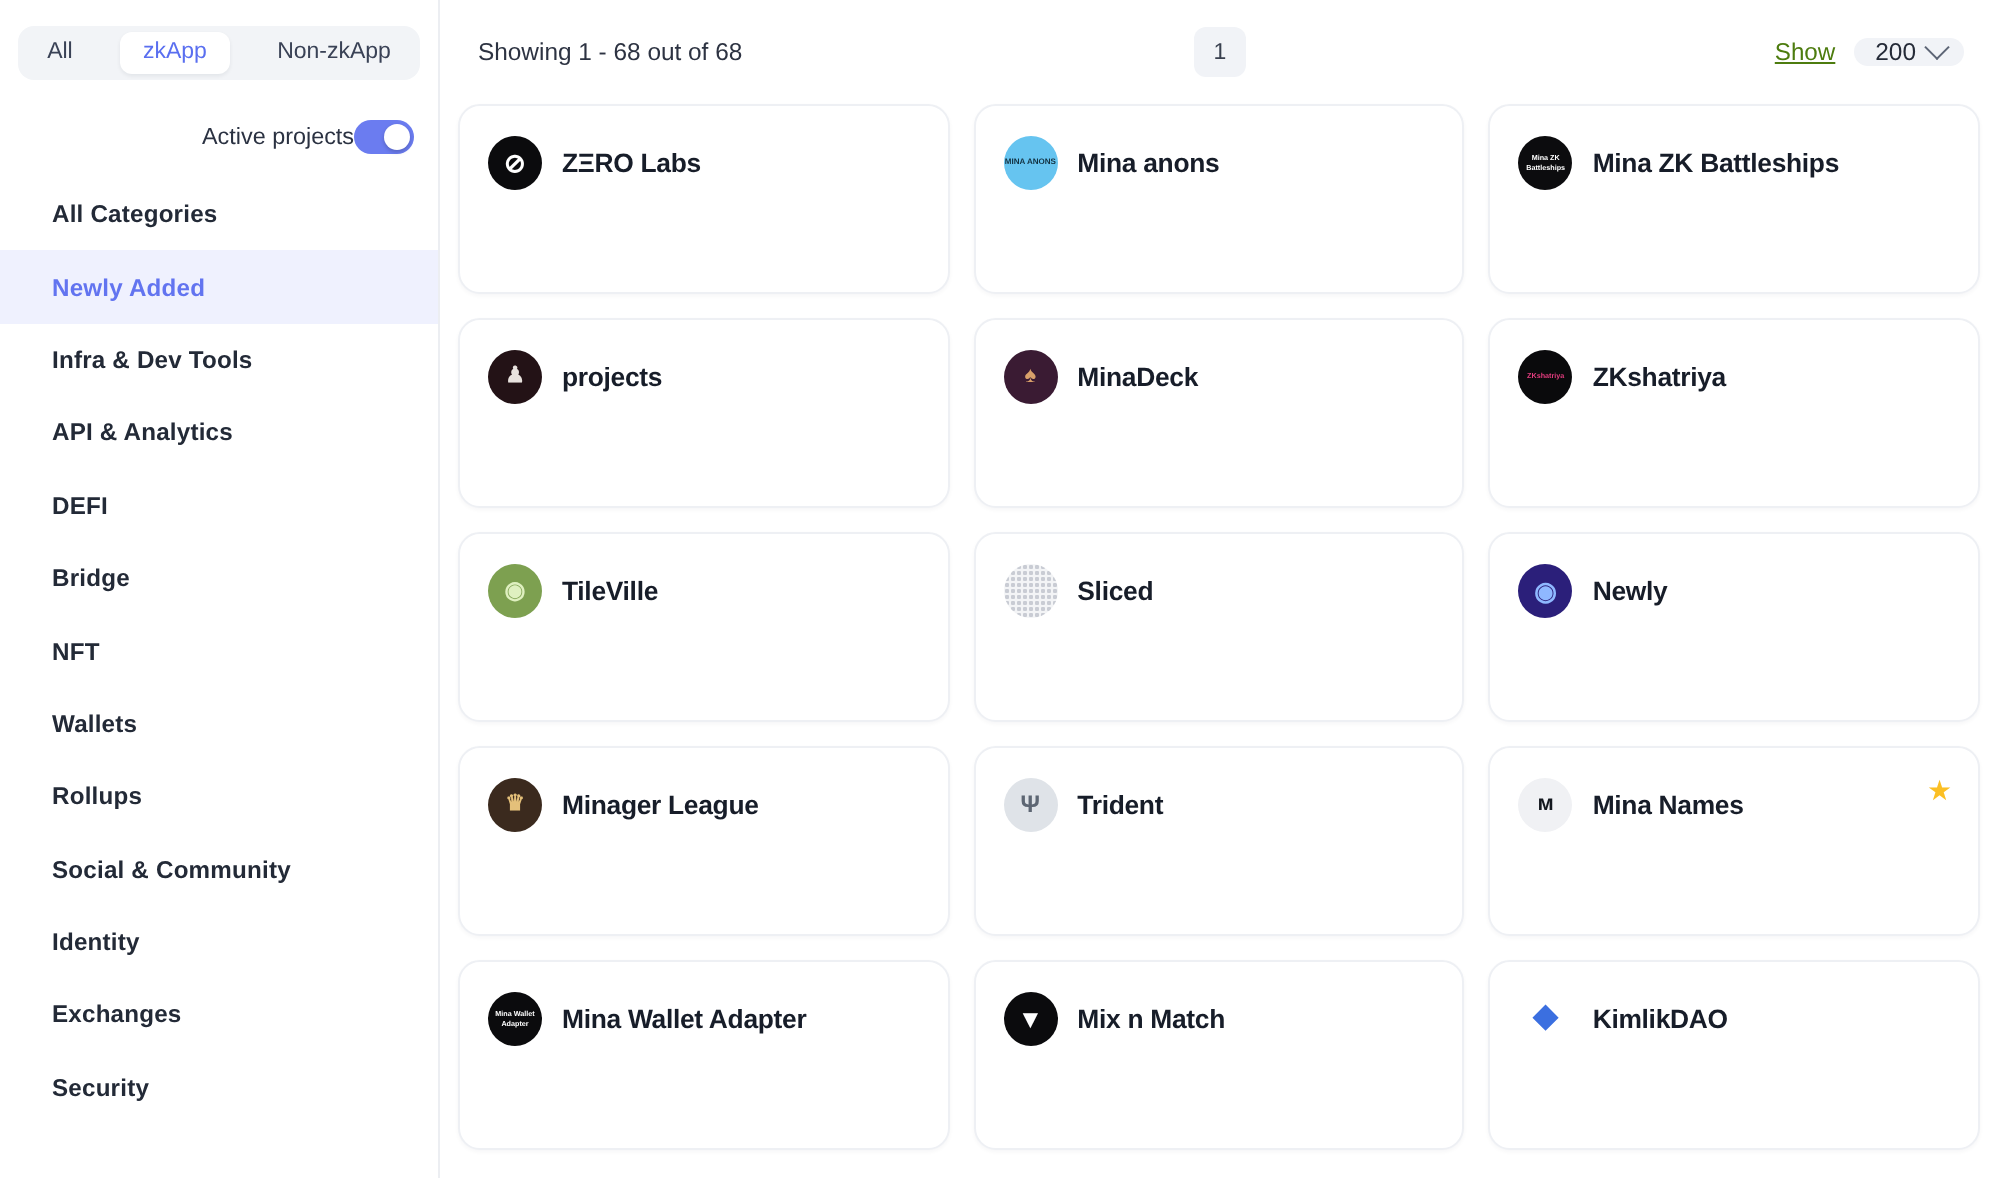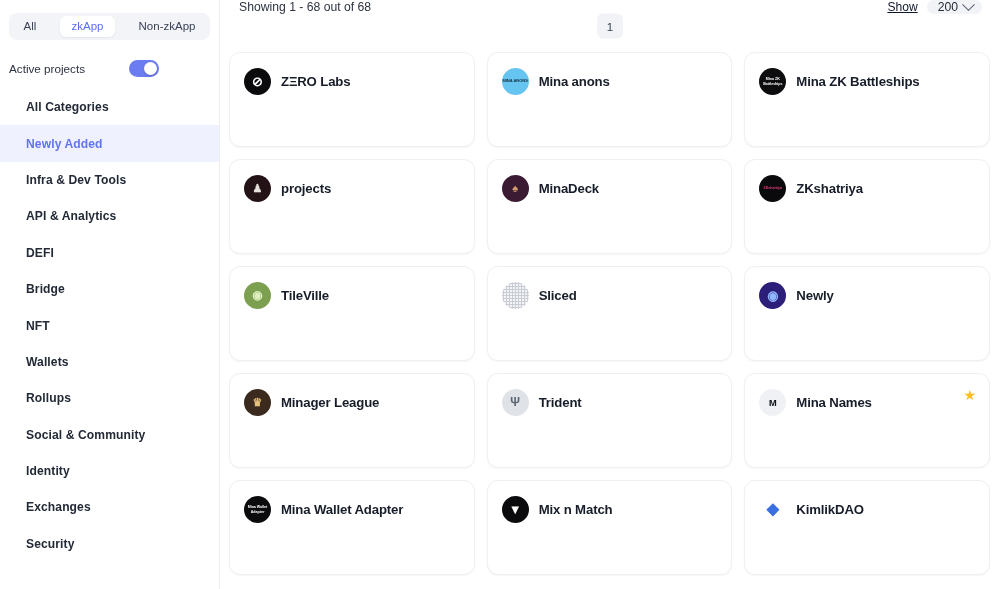--- a/index.html
+++ b/index.html
@@ -42,24 +42,23 @@
     white-space: nowrap;
   }
   .tabbar .tab.active {
     background: #ffffff;
     color: #5a6ff0;
     font-weight: 500;
     box-shadow: 0 1px 2px rgba(16,24,40,.07);
   }
   .toggle-row {
     height: 38px;
-    display: flex; align-items: center; justify-content: flex-start;
+    display: flex; align-items: center; justify-content: flex-end;
     padding: 0 12px 0 9px;
     margin-top: 9px;
-    gap: 44px;
   }
   .toggle-row .lbl { font-size: 11.7px; color: #2b3242; }
   .switch {
     width: 30px; height: 17px;
     border-radius: 9px;
     background: #6b7cf0;
     position: relative;
     cursor: pointer;
     flex: 0 0 30px;
   }
@@ -87,21 +86,21 @@
 
   
   #main {
     flex: 1 1 auto; height: 589px;
     background: #ffffff;
     position: relative;
     overflow: hidden;
   }
   .topbar {
     height: 52px;
-    display: flex; align-items: flex-start;
+    display: flex; align-items: center;
     padding: 0 18px 0 19px;
     position: relative;
   }
   .showing {
     font-size: 12.2px; color: #2d3342;
     white-space: nowrap;
   }
   .pager {
     position: absolute; left: 50%; top: 50%;
     transform: translate(-50%, -50%);
@@ -113,21 +112,21 @@
     border-radius: 6px;
     display: flex; align-items: center; justify-content: center;
     font-size: 11.5px; color: #39404f;
     cursor: pointer;
     padding: 0 7px;
   }
   .showsel {
     margin-left: auto;
     display: flex; align-items: center; gap: 9px;
   }
-  .showsel .lab { font-size: 12.1px; color: #0f172a; text-decoration: underline; }
+  .showsel .lab { font-size: 12.1px; color: #4d7c0f; text-decoration: underline; }
   .selbox {
     background: #f1f3f7;
     border-radius: 7px;
     height: 14px;
     display: flex; align-items: center; gap: 6px;
     padding: 0 9px 0 11px;
     font-size: 12.2px; color: #252b38;
     cursor: pointer;
   }
   .chev {

